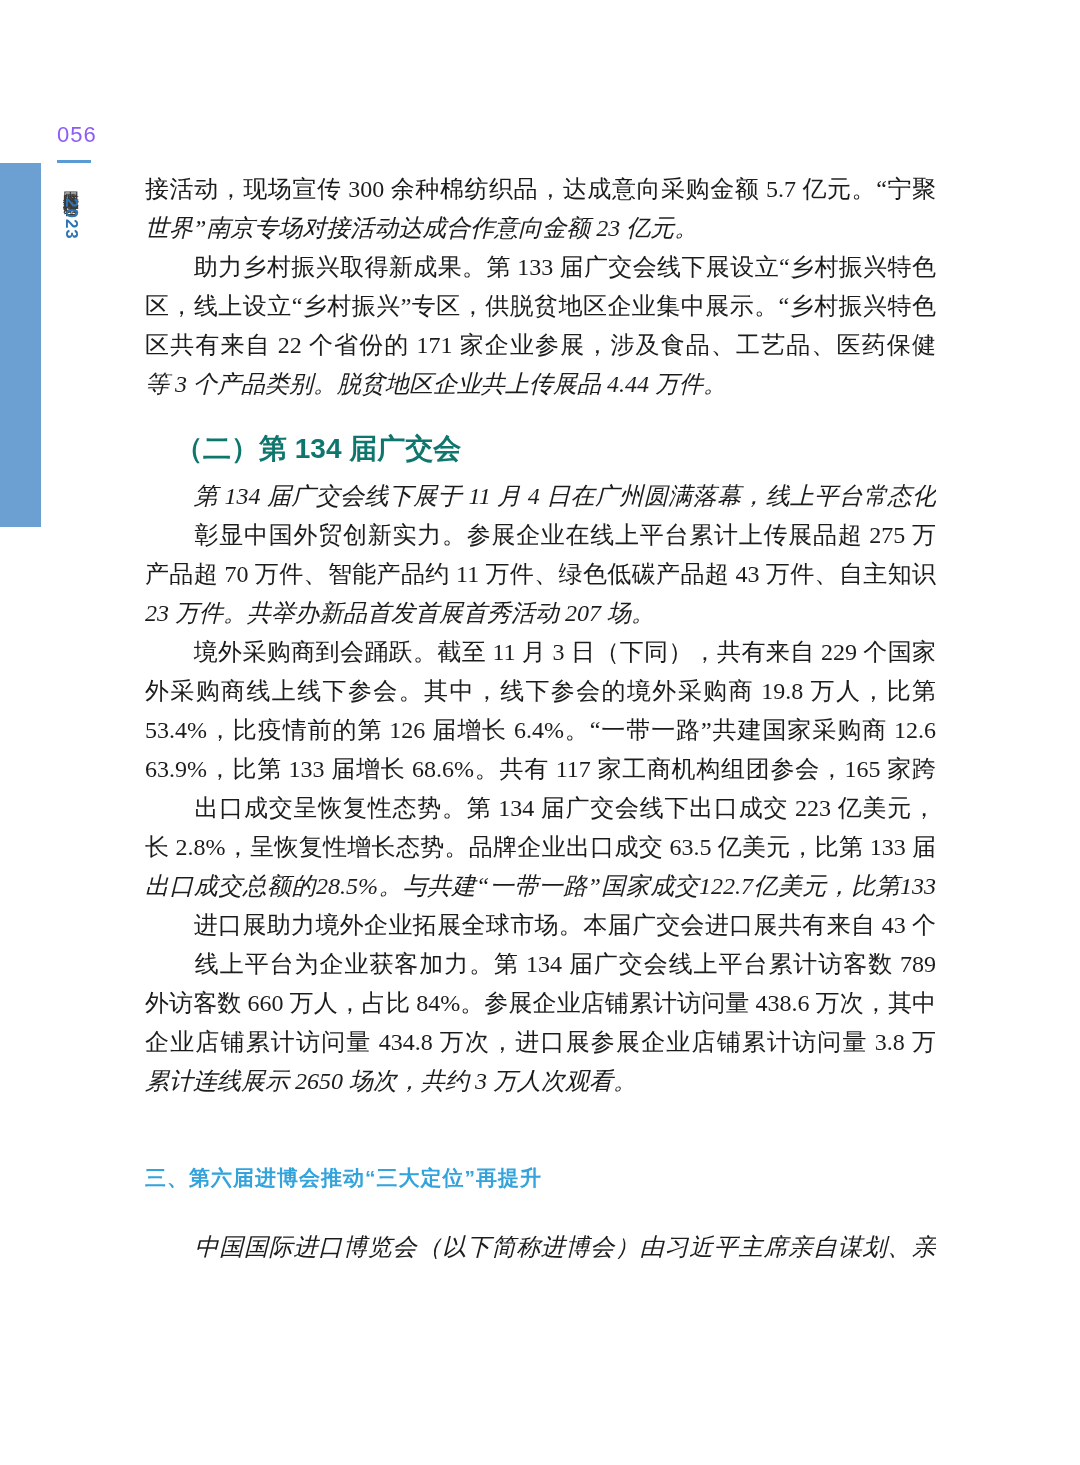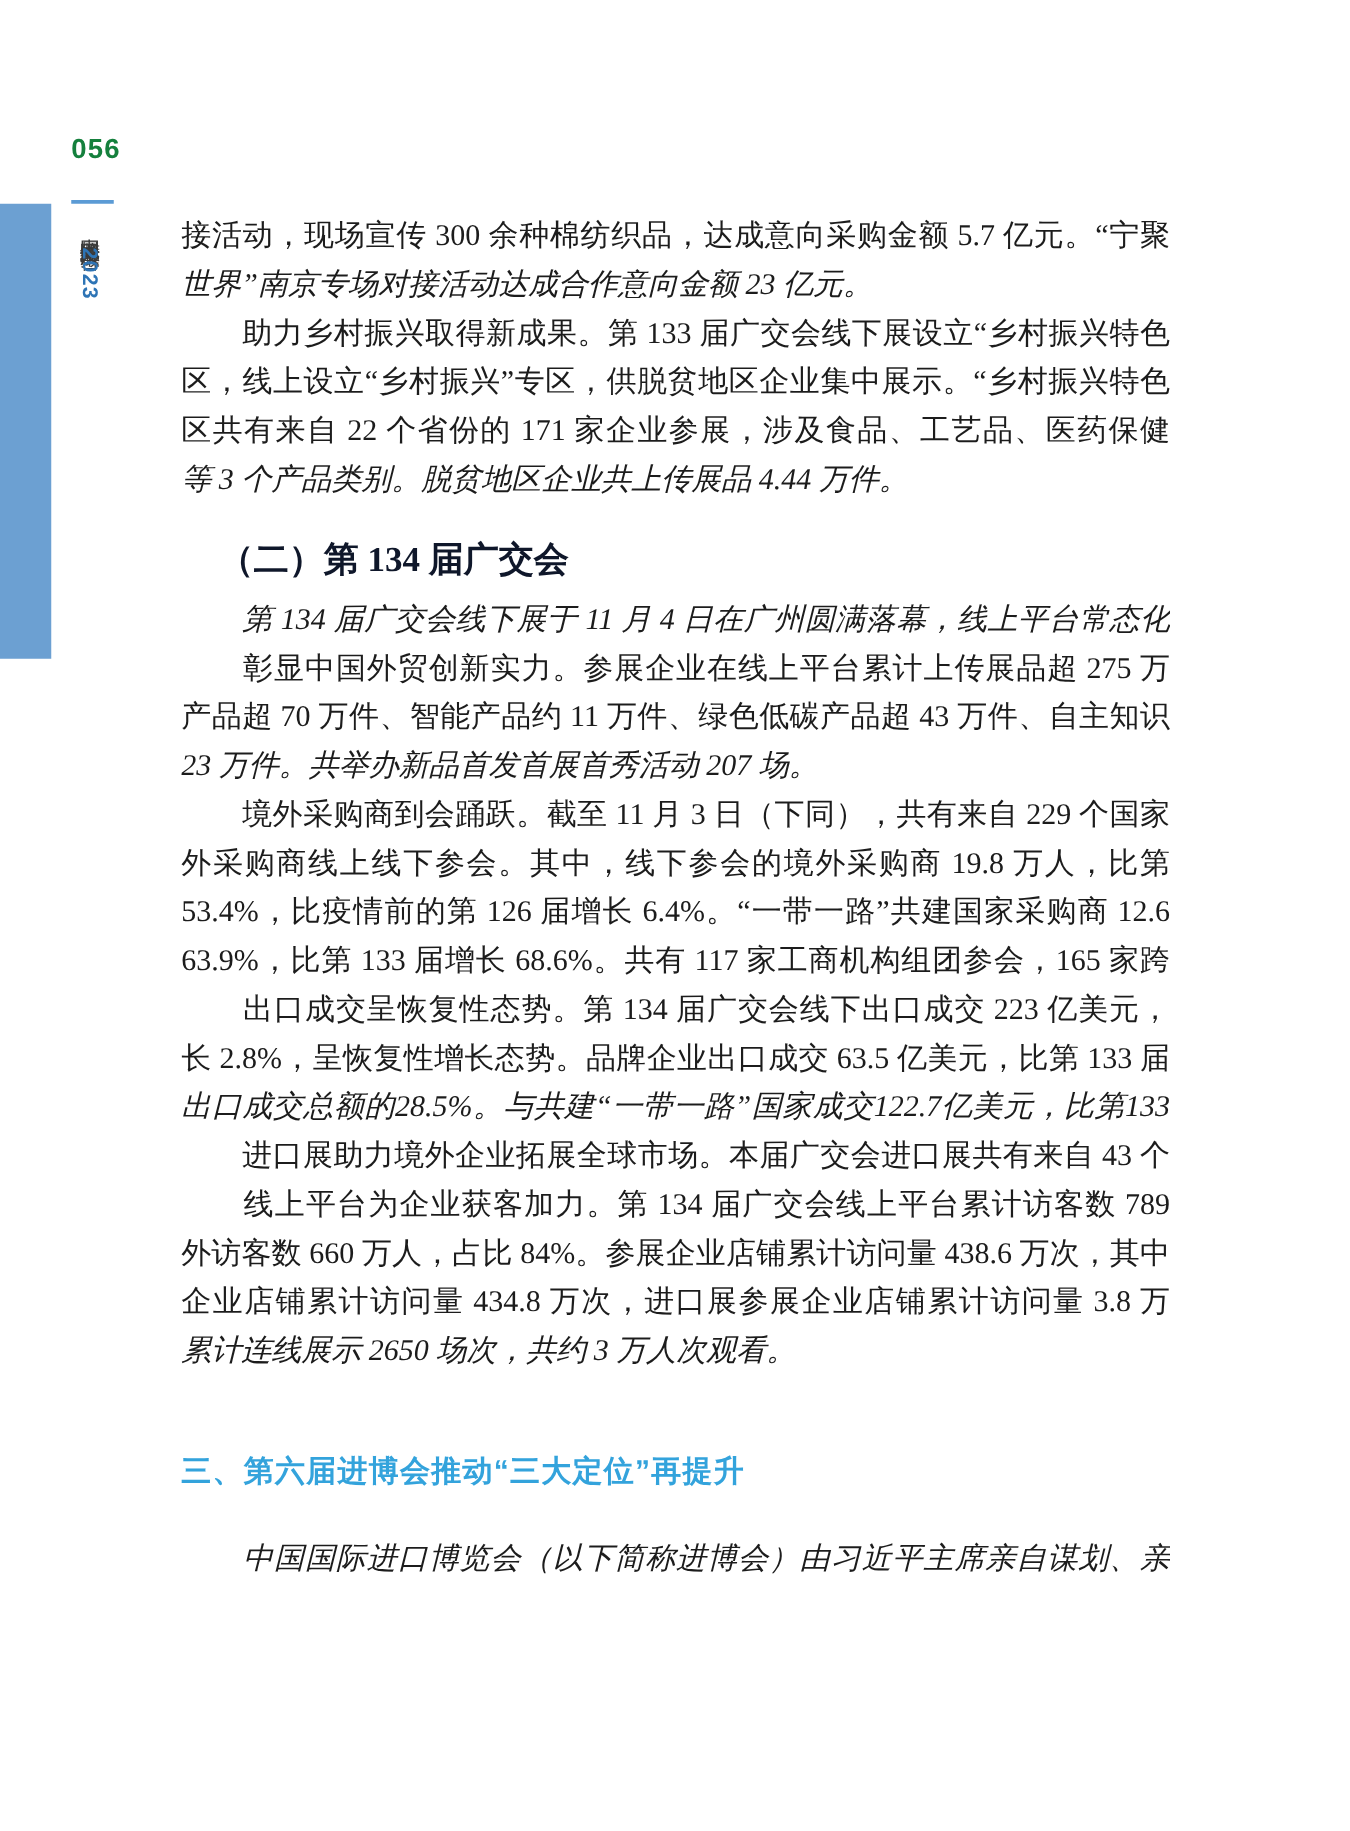--- a/index.html
+++ b/index.html
@@ -22,26 +22,26 @@
     position: absolute;
     left: 0;
     top: 163px;
     width: 41px;
     height: 364px;
     background: #6CA0D2;
   }
   .page-number {
     position: absolute;
     left: 57px;
-    top: 106px;
+    top: 122px;
     font-family: "Liberation Sans", sans-serif;
     font-size: 22px;
-    font-weight: 700;
+    font-weight: 400;
     letter-spacing: 1px;
-    color: #15803d;
+    color: #8b5cf6;
   }
   .page-number-rule {
     position: absolute;
     left: 57px;
     top: 160px;
     width: 34px;
     height: 3px;
     background: #5B9BD5;
   }
   .vertical-title {
@@ -79,31 +79,31 @@
     text-align-last: justify;
     height: 39px;
     overflow: hidden;
   }
   .tline.tlast {
     text-align-last: left;
     font-style: italic;
   }
   .h2-heading {
     margin: 25px 0 8px 30px;
-    font-family: Liberation Serif, serif;
+    font-family: Liberation Sans, sans-serif;
     font-weight: 700;
     font-size: 28px;
     line-height: 40px;
-    color: #0f172a;
+    color: #0f766e;
   }
   .h3-heading {
     margin: 55px 0 28px 0;
     font-family: "Liberation Sans", sans-serif;
     font-weight: 700;
-    font-size: 24px;
+    font-size: 21px;
     line-height: 44px;
     color: #33A3DC;
     letter-spacing: 1px;
   }
 </style>
 </head>
 <body>
 
 <div class="page">
 

